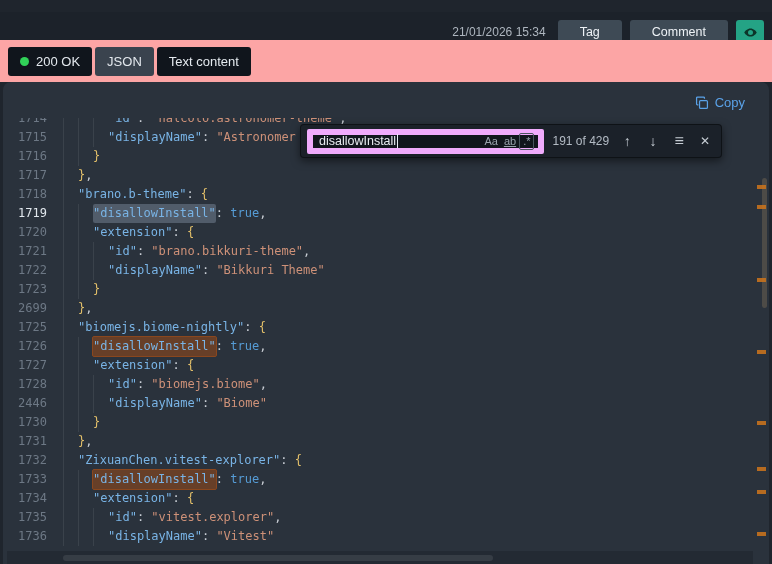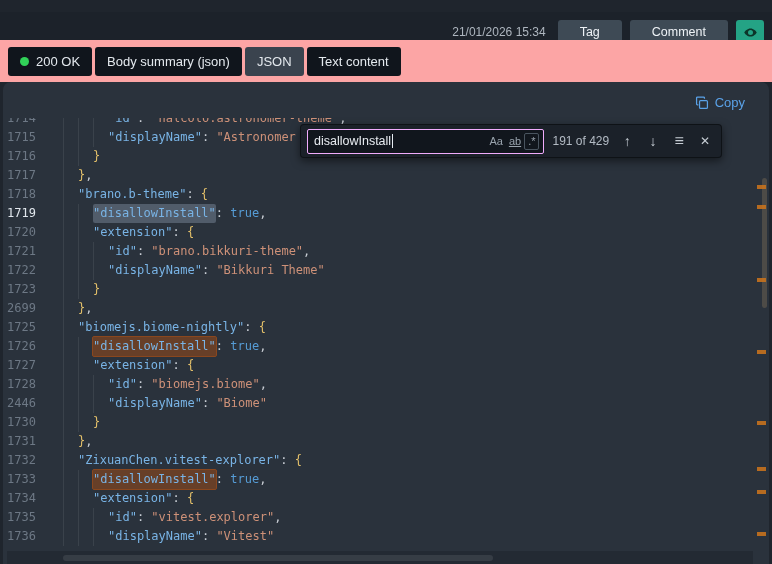--- a/index.html
+++ b/index.html
@@ -22,38 +22,38 @@
   .dot{width:9px;height:9px;border-radius:50%;background:#31d158;flex-shrink:0;}
 
   
   .card{position:absolute;left:3px;top:82px;width:766px;height:482px;background:#2a323c;border-radius:8px 8px 0 0;}
   .copybtn{position:absolute;top:13px;right:24px;display:flex;align-items:center;gap:6px;
            color:#5aa2e8;font-size:13px;cursor:pointer;text-align:right;}
 
   .viewport{position:absolute;top:36px;left:4px;right:16px;bottom:13px;overflow:hidden;}
   .codeinner{margin-top:-9px;}
   .line{display:flex;height:19px;line-height:19px;font-family:"DejaVu Sans Mono",monospace;font-size:12px;}
-  .ln{width:40px;flex-shrink:0;color:#6d7885;user-select:none;}
+  .ln{width:40px;flex-shrink:0;text-align:right;color:#6d7885;user-select:none;}
   .ln.active{color:#e1e7ed;}
   .lc{display:flex;margin-left:16px;}
   .lc span{white-space:pre;}
   .ind{display:inline-block;width:14px;border-left:1px solid rgba(255,255,255,0.08);flex-shrink:0;}
   .t-key{color:#79b4e6;}
   .t-str{color:#ce9178;}
   .t-bool{color:#569cd6;}
   .t-brace{color:#e3c06a;}
   .t-punct{color:#c9ced5;}
   .hl-cur{background:#515c6a;border-radius:2px;}
   .hl-m{background:rgba(234,92,0,0.32);outline:1px solid rgba(234,92,0,0.5);border-radius:1px;}
 
   
   .findw{position:absolute;left:297px;top:42px;width:422px;height:34px;background:#1b2129;border-radius:4px;
          box-shadow:0 3px 9px rgba(0,0,0,0.5);border:1px solid rgba(0,0,0,0.45);
          display:flex;align-items:center;gap:6px;padding:0 6px;box-sizing:border-box;z-index:5;}
-  .finput{display:flex;align-items:center;background:#11161d;border:1px solid #f0abfc;border-radius:2px;
+  .finput{display:flex;align-items:center;background:#11161d;border:6px solid #f0abfc;border-radius:2px;
           height:25px;width:238px;padding:0 4px 0 6px;box-sizing:border-box;}
   .fquery{color:#e8ecf1;font-size:12.5px;white-space:pre;}
   .caret{display:inline-block;width:1px;height:14px;background:#e6ecf2;margin-left:1px;}
   .fspacer{flex:1;}
   .ftg{color:#99a3ad;font-size:11px;padding:1px 3px;border-radius:2px;cursor:pointer;line-height:13px;}
   .ftg.word{text-decoration:underline;}
   .ftg.regex{border:1px solid #49545f;}
   .fcount{color:#b3bbc4;font-size:12px;white-space:nowrap;margin:0 2px;}
   .ficon{color:#c6cdd4;width:20px;text-align:center;font-size:14px;cursor:pointer;line-height:20px;}
   .ficon.sel{font-size:16px;}
@@ -85,23 +85,20 @@
             <path d="M12 5.5c-5 0-8.9 4.1-10 6.5 1.1 2.4 5 6.5 10 6.5s8.9-4.1 10-6.5c-1.1-2.4-5-6.5-10-6.5zm0 10.5a4 4 0 1 1 0-8 4 4 0 0 1 0 8z" fill="#0c3529"></path>
           </svg>
       </span>
     </div>
   </div>
 
   <div class="tabsrow">
     <div class="tab">
       <span class="dot"></span>
       <span>200 OK</span>
-    </div>
-    <div class="tab">
-      <span>Body summary (json)</span>
     </div>
     <div class="tab active">
       <span>JSON</span>
     </div>
     <div class="tab">
       <span>Text content</span>
     </div>
   </div>
 
   <div class="card">

